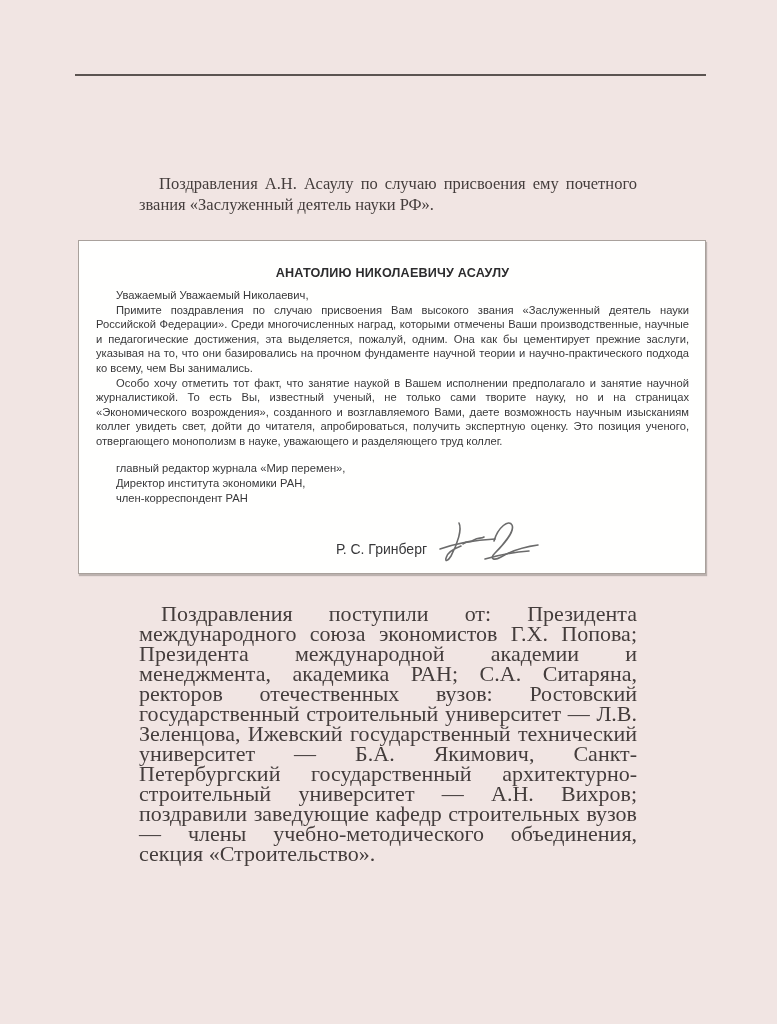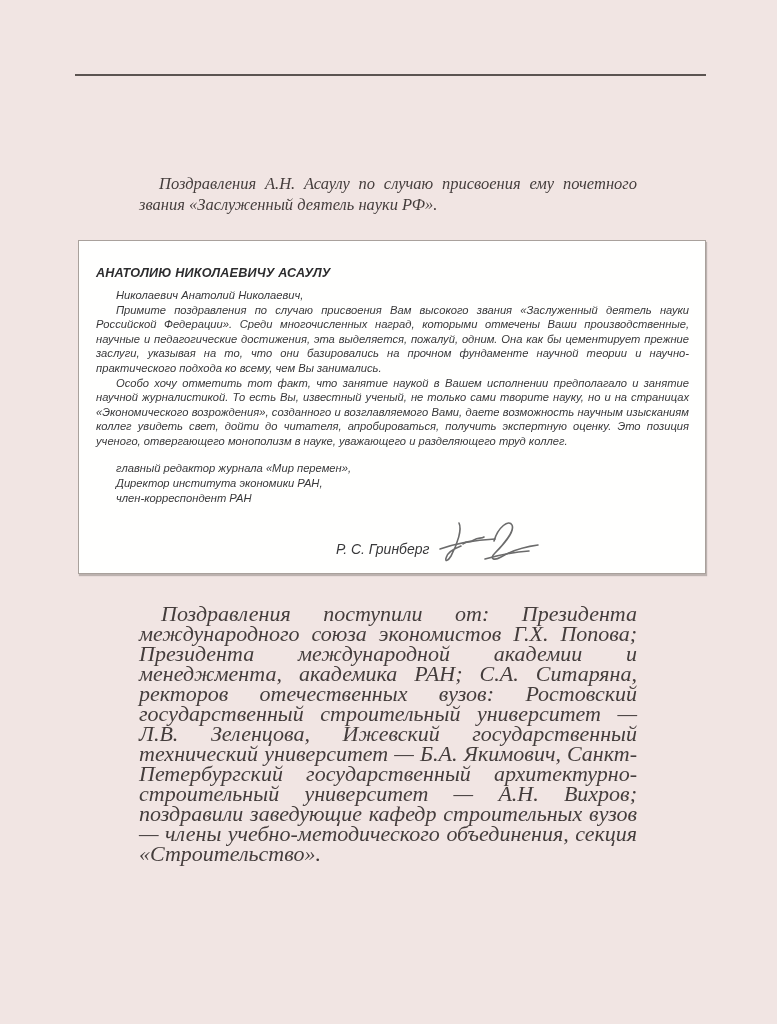--- a/index.html
+++ b/index.html
@@ -6,21 +6,20 @@
   body {
     width: 777px; height: 1024px;
     background: var(--page-bg, #f1e5e3);
     font-family: "Liberation Serif", serif;
     overflow: hidden;
   }
   .page {
     position: relative;
     width: 777px; height: 1024px;
     background: var(--page-bg, #f1e5e3);
-    font-style: italic;
   }
   .top-rule {
     position: absolute;
     left: 75px; top: 74px;
     width: 631px; height: 2px;
     background: var(--rule, #5b5451);
   }
   .serif-text {
     color: var(--serif-text, #443d3c);
     font-family: "Liberation Serif", serif;
@@ -40,21 +39,21 @@
     width: 628px; height: 334px;
     box-sizing: border-box;
     background: var(--letter-bg, #fffffe);
     border: 1px solid var(--letter-border, #a9a19c);
     box-shadow: 1px 2px 1px rgba(125,115,110,0.45);
     padding: 25px 16px 0 17px;
     font-family: "Liberation Sans", sans-serif;
     color: var(--letter-text, #38383a);
   }
   .letter-title {
-    text-align: left;
+    text-align: center;
     font-weight: bold;
     font-size: 12.6px;
     line-height: 15px;
     color: #2c2c2e;
     margin: 0 0 7px 0;
     letter-spacing: 0.2px;
   }
   .lp {
     margin: 0;
     text-align: justify;
@@ -104,21 +103,21 @@
 
 <div class="page">
 
   <div class="top-rule"></div>
 
   <p class="serif-text intro">Поздравления А.Н. Асаулу по случаю присвоения ему почетного звания «Заслуженный деятель науки РФ».</p>
 
   <div class="letter">
     <div class="letter-title">АНАТОЛИЮ НИКОЛАЕВИЧУ АСАУЛУ</div>
 
-    <p class="lp">Николаевич Анатолий Николаевич,</p>
+    <p class="lp">Уважаемый Уважаемый Николаевич,</p>
     <p class="lp">Примите поздравления по случаю присвоения Вам высокого звания «Заслуженный деятель науки Российской Федерации». Среди многочисленных наград, которыми отмечены Ваши производственные, научные и педагогические достижения, эта выделяется, пожалуй, одним. Она как бы цементирует прежние заслуги, указывая на то, что они базировались на прочном фундаменте научной теории и научно-практического подхода ко всему, чем Вы занимались.</p>
     <p class="lp">Особо хочу отметить тот факт, что занятие наукой в Вашем исполнении предполагало и занятие научной журналистикой. То есть Вы, известный ученый, не только сами творите науку, но и на страницах «Экономического возрождения», созданного и возглавляемого Вами, даете возможность научным изысканиям коллег увидеть свет, дойти до читателя, апробироваться, получить экспертную оценку. Это позиция ученого, отвергающего монополизм в науке, уважающего и разделяющего труд коллег.</p>
 
     <div class="sig-block">
       <div>главный редактор журнала «Мир перемен»,</div>
       <div>Директор института экономики РАН,</div>
       <div>член-корреспондент РАН</div>
     </div>
 
     <span class="signer">Р. С. Гринберг</span>

